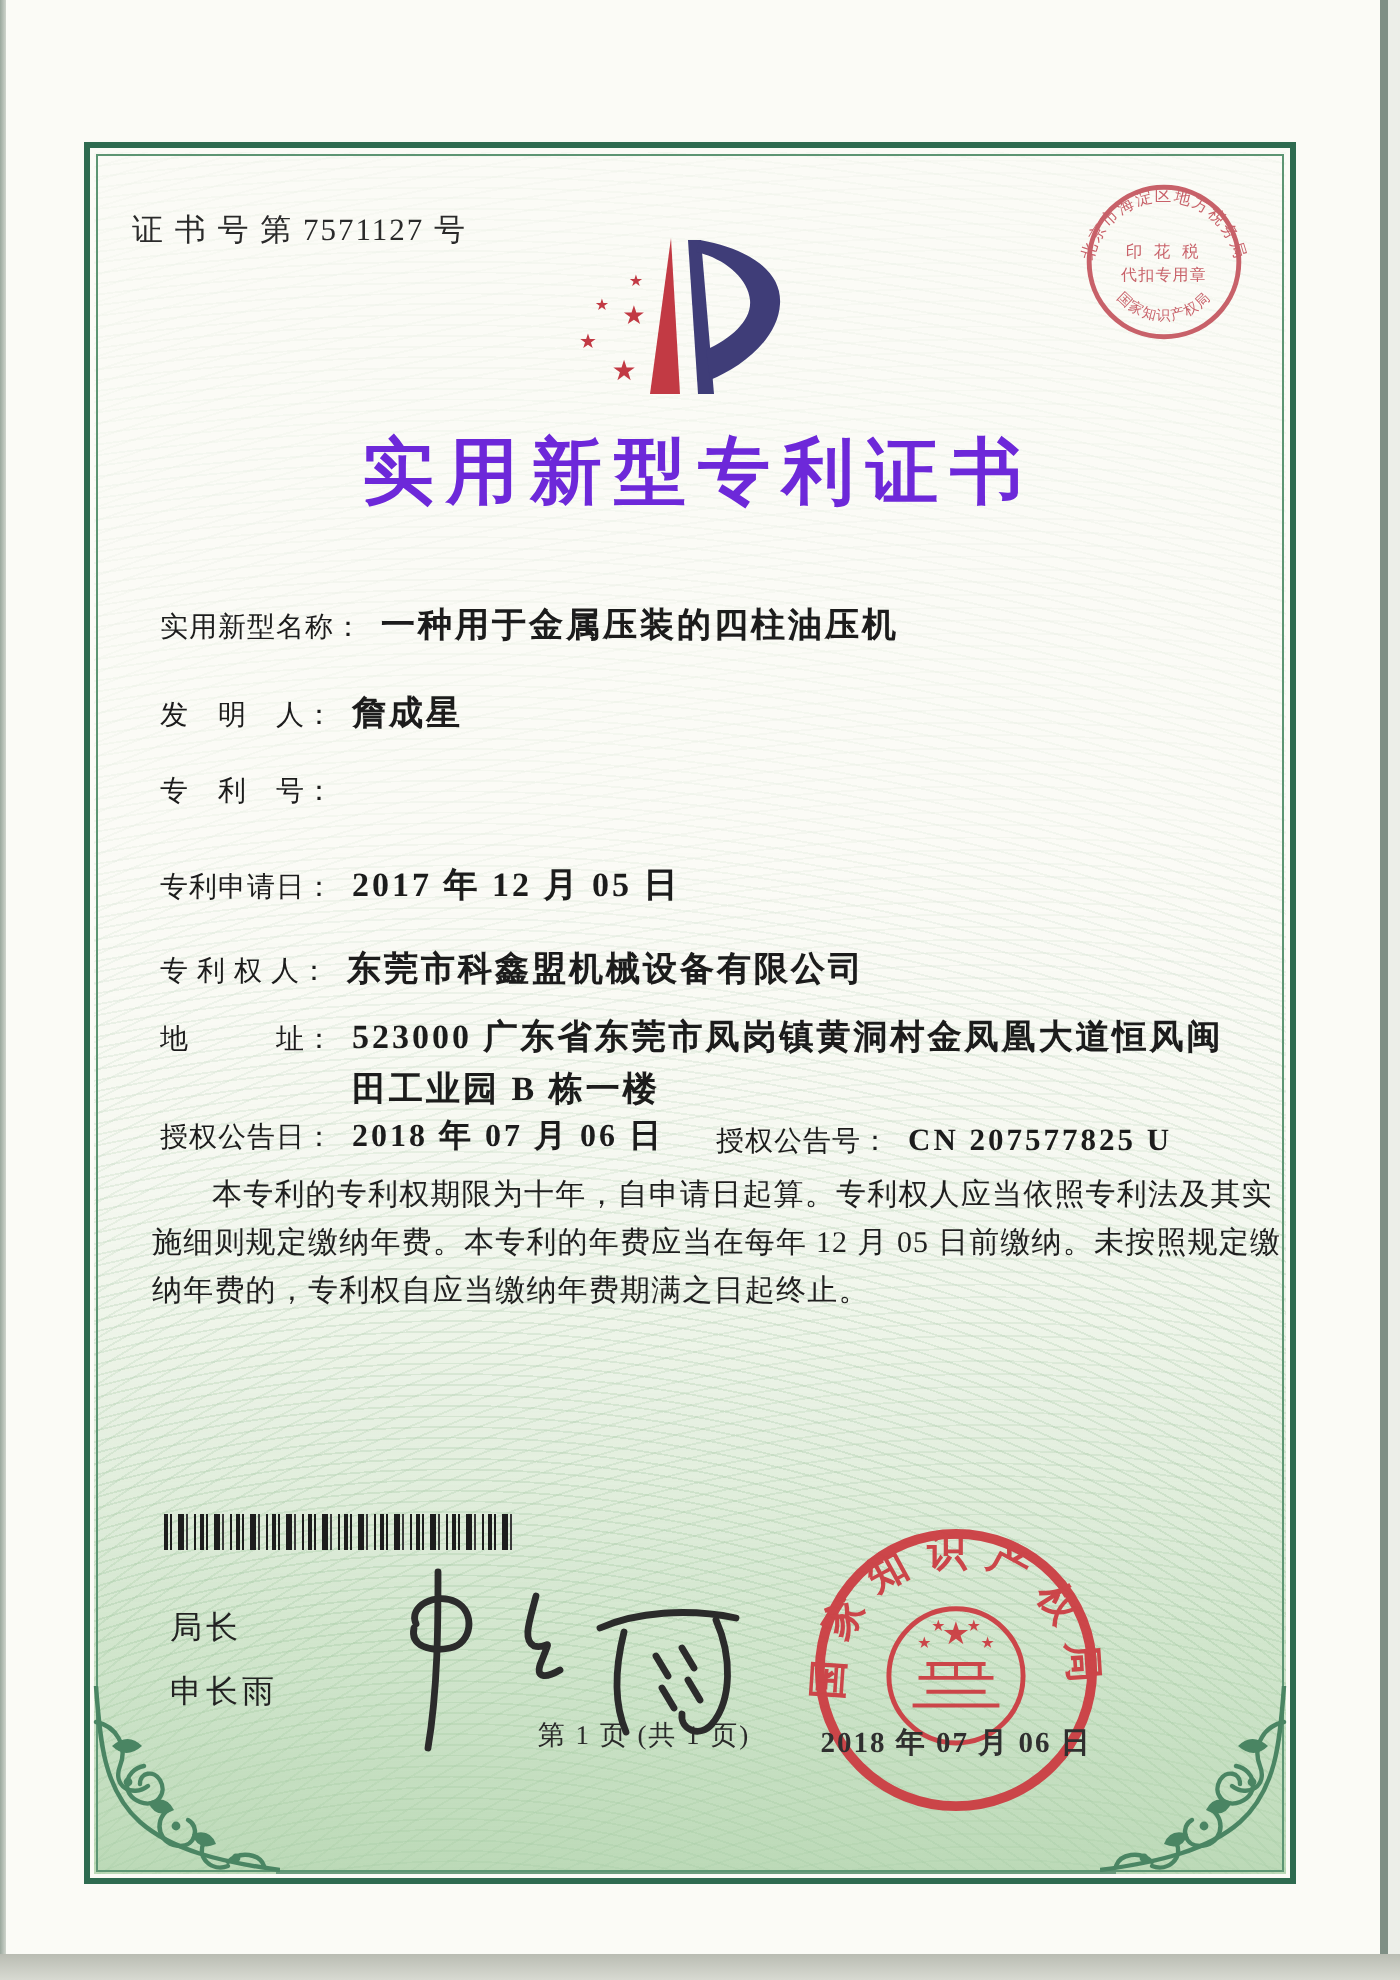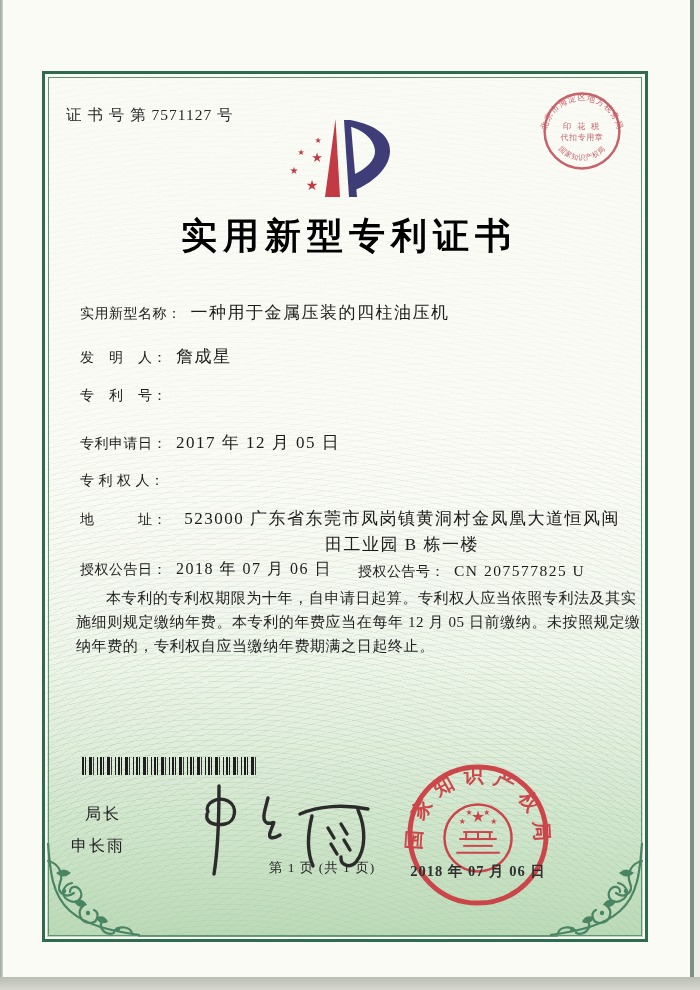--- a/index.html
+++ b/index.html
@@ -33,43 +33,43 @@
     -webkit-mask-image:linear-gradient(180deg, rgba(0,0,0,0.10) 0%, rgba(0,0,0,0.14) 38%, rgba(0,0,0,0.5) 62%, #000 86%);
     mask-image:linear-gradient(180deg, rgba(0,0,0,0.10) 0%, rgba(0,0,0,0.14) 38%, rgba(0,0,0,0.5) 62%, #000 86%);
   }
   .cert-no{
     position:absolute;left:66px;top:105px;font-size:15.5px;color:#2a2a2a;letter-spacing:1px;
   }
   .logo{position:absolute;left:268px;top:99px;width:160px;height:110px;}
   .stamp-top{position:absolute;left:536px;top:85px;width:92px;height:92px;opacity:.92;}
   .title{
     position:absolute;left:42px;top:212px;width:608px;margin:0;
-    font-size:36px;font-weight:700;color:#000000;text-align:center;
+    font-size:36px;font-weight:700;color:#6d28d9;text-align:center;
     letter-spacing:6px;text-indent:6px;
   }
   .row{position:absolute;left:80px;display:flex;align-items:baseline;color:#1c1c1c;}
   .lab{font-size:14px;letter-spacing:.5px;white-space:nowrap;flex:none;}
-  .val{font-size:17px;font-weight:400;letter-spacing:1.5px;margin-left:9px;line-height:26px;text-align:center;}
+  .val{font-size:17px;font-weight:700;letter-spacing:1.5px;margin-left:9px;line-height:26px;}
   .row.addr .val{width:452px;}
   .paras{
     position:absolute;left:76px;top:586px;width:566px;color:#1f1f1f;
     font-size:15px;line-height:24px;letter-spacing:.6px;
   }
   .paras p{margin:0;text-indent:2em;}
   .barcode{
     position:absolute;left:82px;top:757px;width:176px;height:18px;
     background:repeating-linear-gradient(90deg,
       #1d1d1d 0 2px, transparent 2px 3px,
       #1d1d1d 3px 4px, transparent 4px 7px,
       #1d1d1d 7px 10px, transparent 10px 11px,
       #3a3a3a 11px 12px, transparent 12px 15px,
       #1d1d1d 15px 16px, transparent 16px 18px);
   }
   .director{position:absolute;left:85px;top:804px;font-size:16px;color:#222;letter-spacing:2px;}
-  .director-name{position:absolute;left:71px;top:836px;font-size:16px;color:#222;letter-spacing:2px;}
+  .director-name{position:absolute;left:85px;top:836px;font-size:16px;color:#222;letter-spacing:2px;}
   .signature{position:absolute;left:182px;top:778px;width:200px;height:100px;}
   .seal{position:absolute;left:404px;top:761px;width:148px;height:148px;opacity:.93;}
   .seal-date{
     position:absolute;left:404px;top:862px;width:148px;text-align:center;
     font-size:14.5px;color:#2f2f2f;letter-spacing:1px;font-weight:600;
   }
   .footer{
     position:absolute;left:42px;top:859px;width:560px;text-align:center;
     font-size:13.5px;color:#2a2a2a;letter-spacing:1px;
   }
@@ -137,20 +137,21 @@
 </div>
 <div class="row" style="top:387px">
   <span class="lab">专　利　号：</span>
 </div>
 <div class="row" style="top:430px">
   <span class="lab">专利申请日：</span>
   <span class="val">2017 年 12 月 05 日</span>
 </div>
 <div class="row" style="top:472px">
   <span class="lab">专 利 权 人：</span>
+  <span class="val">东莞市科鑫盟机械设备有限公司</span>
 </div>
 <div class="row addr" style="top:506px">
   <span class="lab">地　　　址：</span>
   <span class="val">523000 广东省东莞市凤岗镇黄洞村金凤凰大道恒风闽田工业园 B 栋一楼</span>
 </div>
 <div class="row" style="top:556px">
   <span class="lab">授权公告日：</span>
   <span class="val" style="font-size:16px">2018 年 07 月 06 日</span>
 </div>
 <div class="row" style="top:558px;left:358px">

